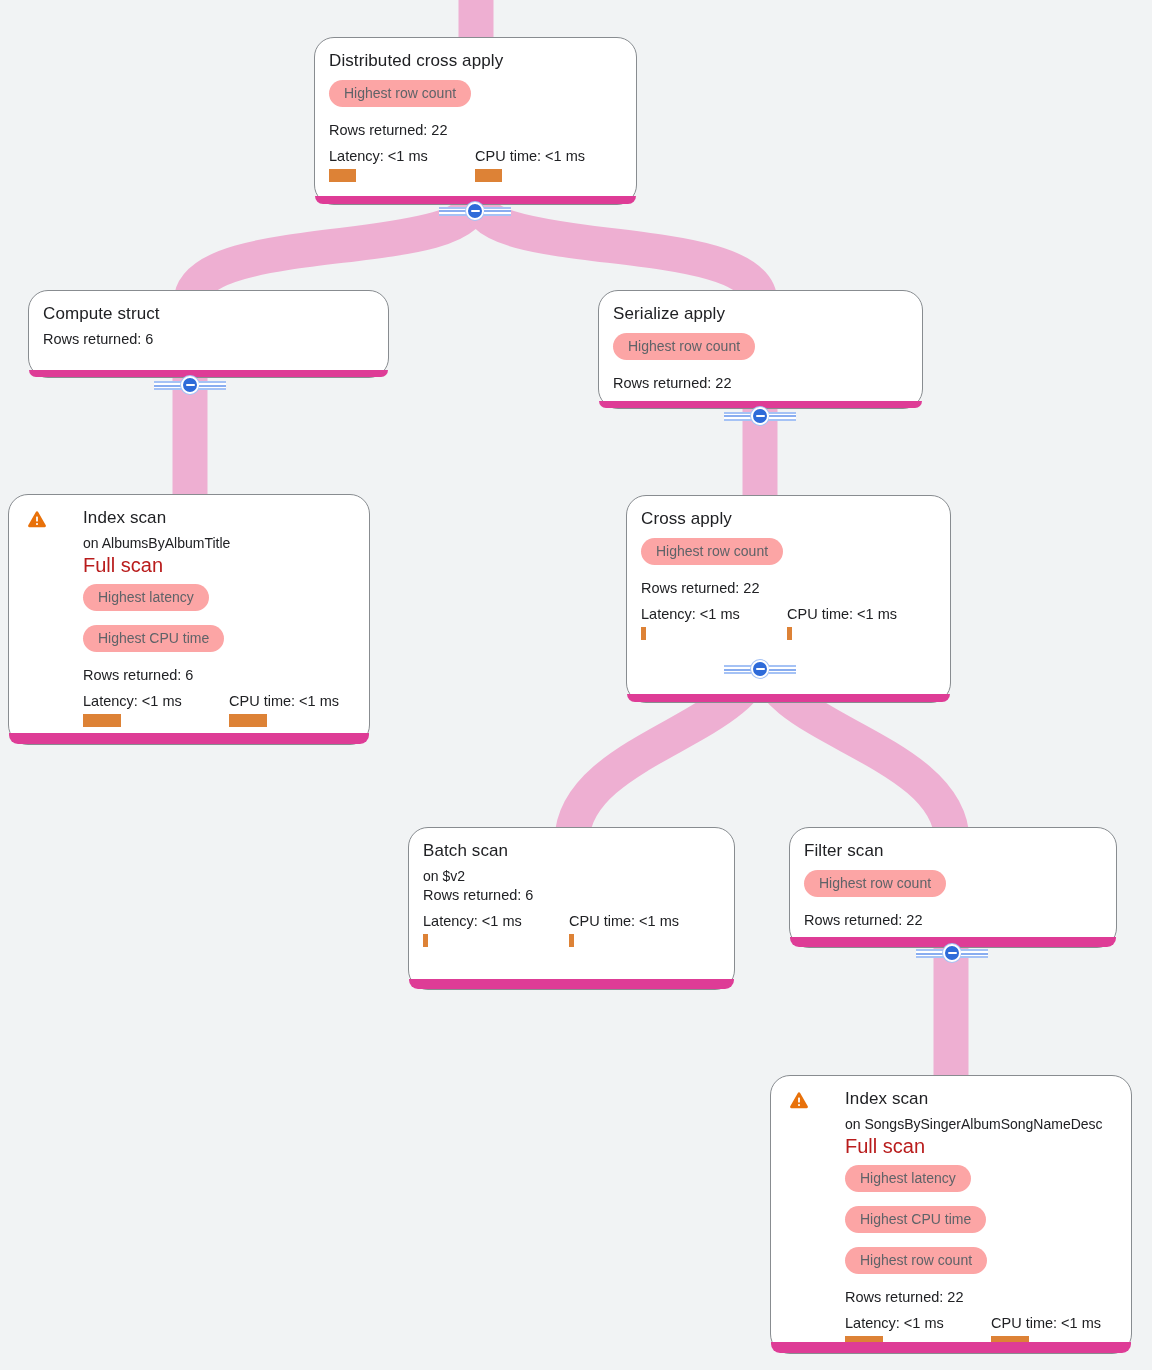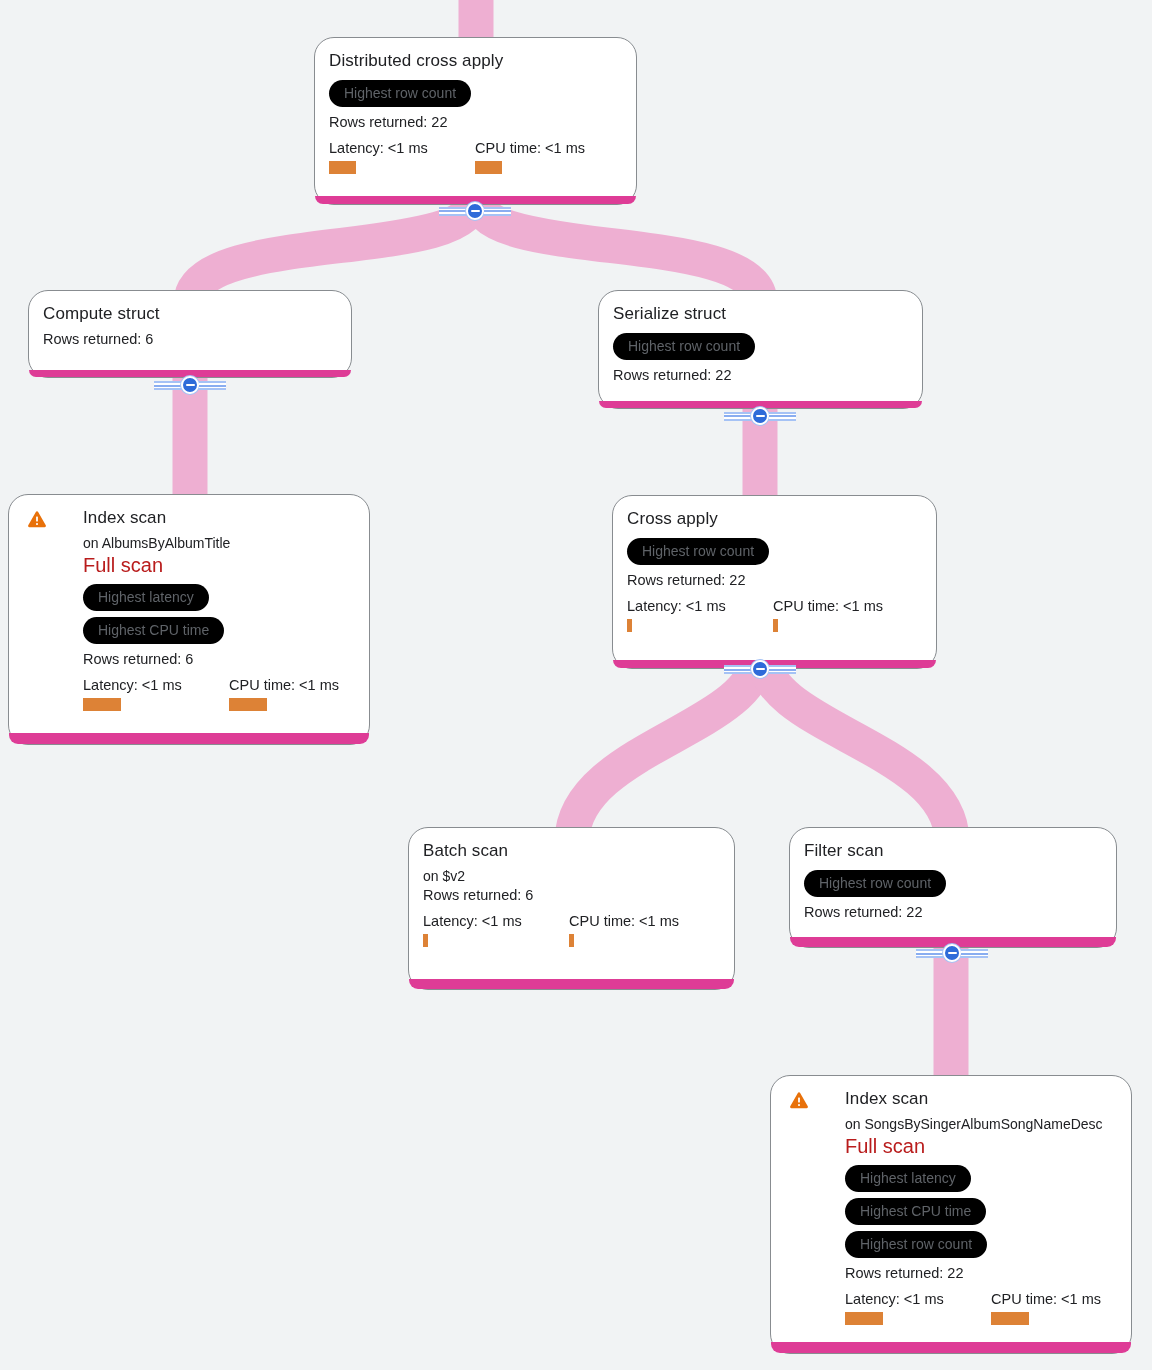--- a/index.html
+++ b/index.html
@@ -38,24 +38,24 @@
   .warn-cell { padding-top:3px; }
   .title {
     font-size:17px; font-weight:500; color:#202124;
     margin:1px 0 7px 0; letter-spacing:0.1px;
   }
   .subtitle { font-size:14px; color:#202124; margin:1px 0 3px 0; }
   .scan-type { font-size:20px; color:#b91c1c; margin:0 0 5px 0; }
   .badge-row { margin:0; }
   .badge {
     display:inline-block;
-    background:#000000; color:#5F6368;
+    background:#fca5a5; color:#5F6368;
     font-size:14px; line-height:19px;
     padding:4px 15px; border-radius:14px;
-    margin:2px 0 4px 0;
+    margin:2px 0 12px 0;
   }
   .rows { font-size:14.5px; color:#202124; margin:3px 0 2px 0; }
   .metrics { display:flex; margin-top:10px; }
   .metric { width:146px; }
   .metric-label { display:block; font-size:14.5px; color:#202124; }
   .mbar { display:block; height:13px; background:#DD8236; margin-top:5px; }
 
   .collapse {
     position:absolute; z-index:3;
     width:76px; height:18px;
@@ -109,31 +109,31 @@
         </div>
         <div class="metric">
           <span class="metric-label">CPU time: &lt;1 ms</span>
           <span class="mbar" style="width:27px"></span>
         </div>
       </div>
     </div>
     <div class="node-bar" style="height:8px;"></div>
   </div>
 
-  <div class="node" style="left:28px; top:290px; width:324px; height:88px;">
+  <div class="node" style="left:28px; top:290px; width:361px; height:88px;">
     <div class="node-inner">
       <div class="title">Compute struct</div>
       <div class="rows">Rows returned: 6</div>
     </div>
     <div class="node-bar" style="height:7px;"></div>
   </div>
 
   <div class="node" style="left:598px; top:290px; width:325px; height:119px;">
     <div class="node-inner">
-      <div class="title">Serialize struct</div>
+      <div class="title">Serialize apply</div>
       <div class="badge-row"><span class="badge">Highest row count</span></div>
       <div class="rows">Rows returned: 22</div>
     </div>
     <div class="node-bar" style="height:7px;"></div>
   </div>
 
   <div class="node" style="left:8px; top:494px; width:362px; height:251px;">
     <div class="node-inner icon-grid">
       <div class="warn-cell">
         <span>
@@ -159,21 +159,21 @@
           <div class="metric">
             <span class="metric-label">CPU time: &lt;1 ms</span>
             <span class="mbar" style="width:38px"></span>
           </div>
         </div>
       </div>
     </div>
     <div class="node-bar" style="height:11px;"></div>
   </div>
 
-  <div class="node" style="left:612px; top:495px; width:325px; height:174px;">
+  <div class="node" style="left:626px; top:495px; width:325px; height:208px;">
     <div class="node-inner">
       <div class="title">Cross apply</div>
       <div class="badge-row"><span class="badge">Highest row count</span></div>
       <div class="rows">Rows returned: 22</div>
       <div class="metrics">
         <div class="metric">
           <span class="metric-label">Latency: &lt;1 ms</span>
           <span class="mbar" style="width:5px"></span>
         </div>
         <div class="metric">

